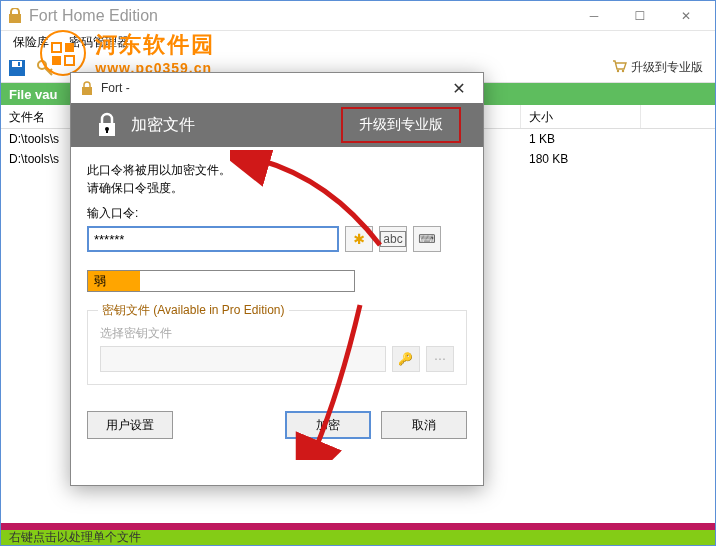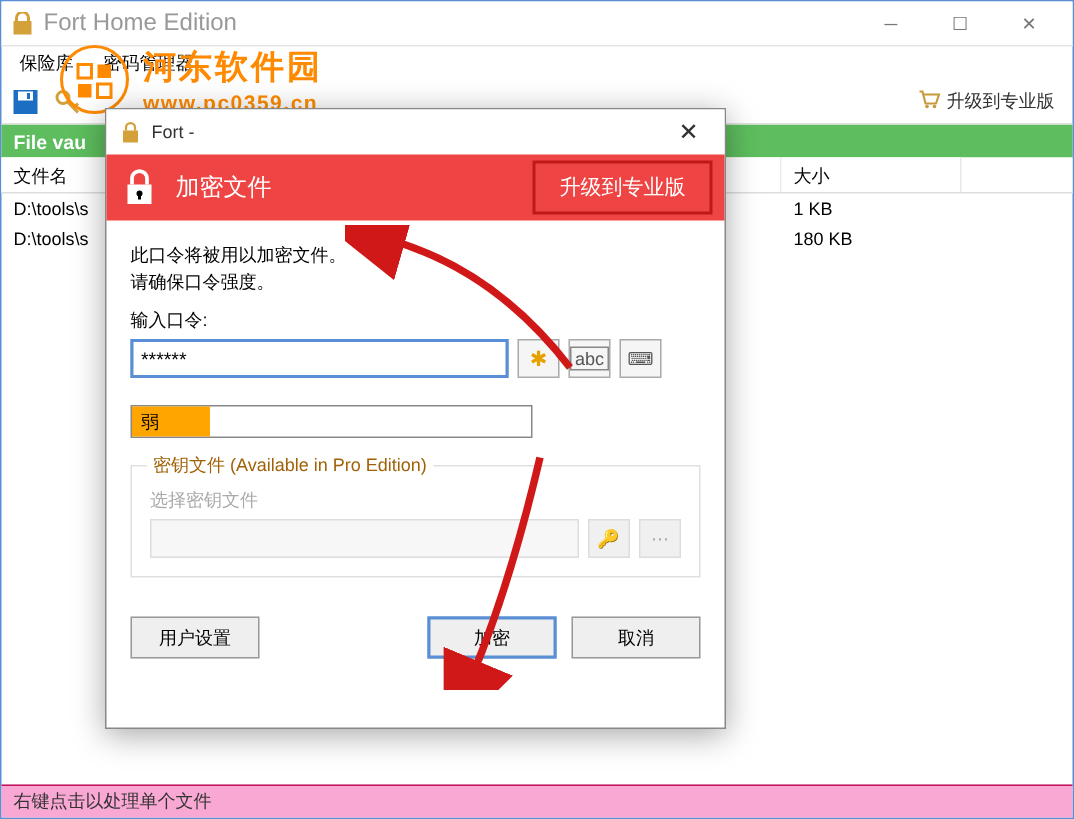--- a/index.html
+++ b/index.html
@@ -32,30 +32,30 @@
 .columns-row { height: 24px; display: flex; border-bottom: 1px solid #ddd; background: #fff; }
 .columns-row .col-h { padding: 4px 8px; border-right: 1px solid #e8e8e8; background: #fff; }
 .col-name { width: 520px; }
 .col-size { width: 120px; }
 
 .file-rows .row { display: flex; height: 20px; align-items: center; }
 .file-rows .row .cell { padding: 2px 8px; }
 .file-rows .row .cell.name { width: 520px; }
 .file-rows .row .cell.size { width: 120px; }
 
-.statusbar { position: absolute; bottom: 0; left: 0; right: 0; height: 22px; background: #f9a8d4; border-top: 1px solid #be185d; display: flex; align-items: center; padding: 0 8px; color: #333; }
+.statusbar { position: absolute; bottom: 0; left: 0; right: 0; height: 22px; background: #84cc16; border-top: 7px solid #be185d; display: flex; align-items: center; padding: 0 8px; color: #333; }
 
 
 .dialog { position: absolute; top: 72px; left: 70px; width: 414px; height: 414px; background: #fff; border: 1px solid #888; box-shadow: 0 4px 20px rgba(0,0,0,0.35); }
 .dlg-titlebar { height: 30px; display: flex; align-items: center; padding: 0 8px; background: #fff; }
 .dlg-titlebar .t-icon { width: 16px; height: 16px; margin-right: 6px; }
 .dlg-titlebar .t-text { flex: 1; color: #333; }
 .dlg-titlebar .t-close { width: 32px; height: 30px; display: flex; align-items: center; justify-content: center; cursor: pointer; font-size: 16px; color: #333; }
 
-.dlg-header { height: 44px; background: #ef4444; color: #fff; display: flex; align-items: center; padding: 0 8px; }
+.dlg-header { height: 44px; background: #737373; color: #fff; display: flex; align-items: center; padding: 0 22px; }
 .dlg-header .lock-ic { width: 28px; height: 28px; margin-right: 10px; }
 .dlg-header .hdr-title { font-size: 16px; flex: 1; }
 .dlg-header .hdr-upgrade { height: 36px; padding: 0 16px; display: flex; align-items: center; border: 2px solid #c01818; color: #fff; font-size: 14px; cursor: pointer; }
 
 .dlg-body { padding: 14px 16px 10px 16px; }
 .dlg-body .instr { line-height: 18px; margin-bottom: 8px; }
 .dlg-body .lbl { font-weight: normal; margin-bottom: 4px; }
 
 .pw-row { display: flex; align-items: center; gap: 6px; margin-bottom: 18px; }
 .pw-row input { width: 252px; height: 26px; border: 1px solid #5a8fd6; padding: 2px 6px; font-size: 13px; outline: 2px solid #5a8fd6; outline-offset: -2px; }

